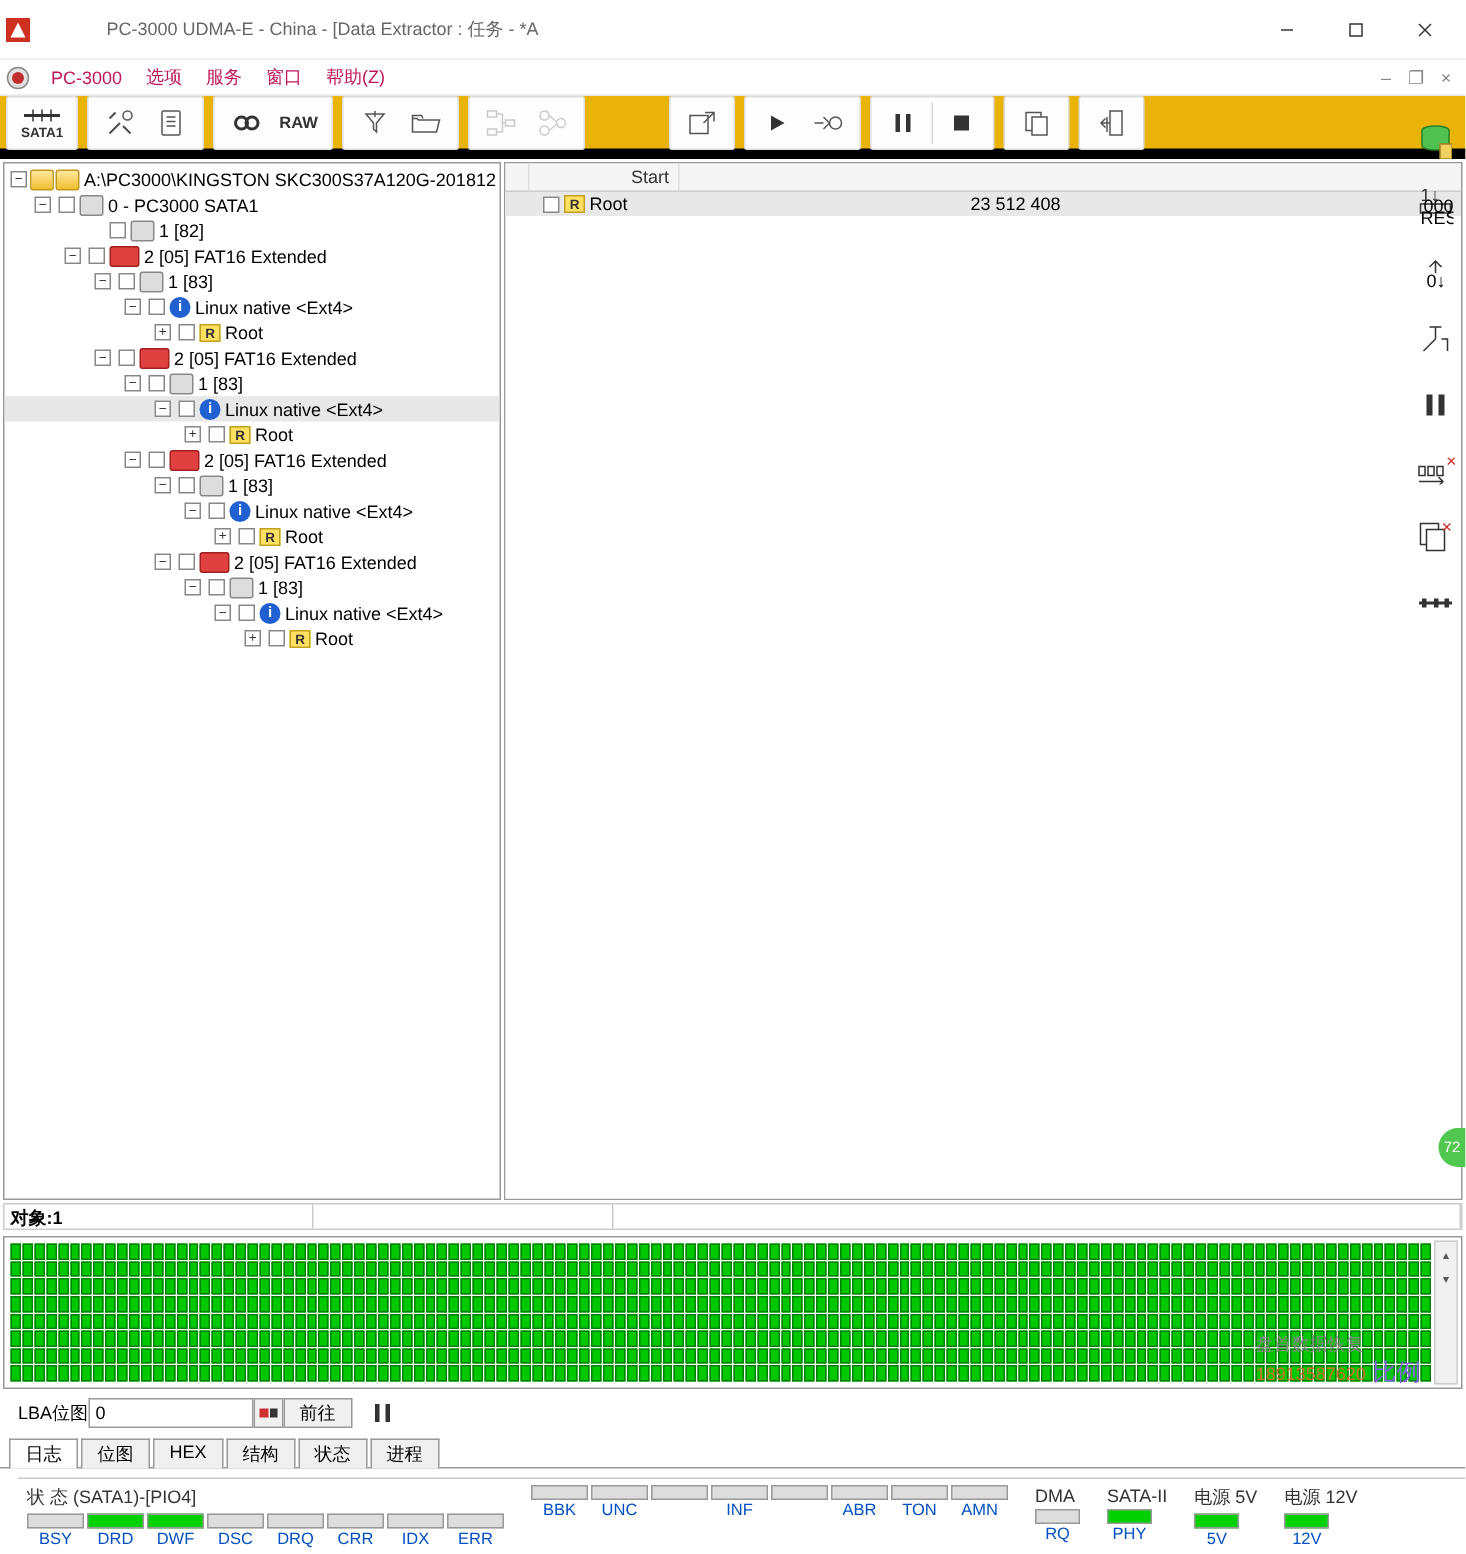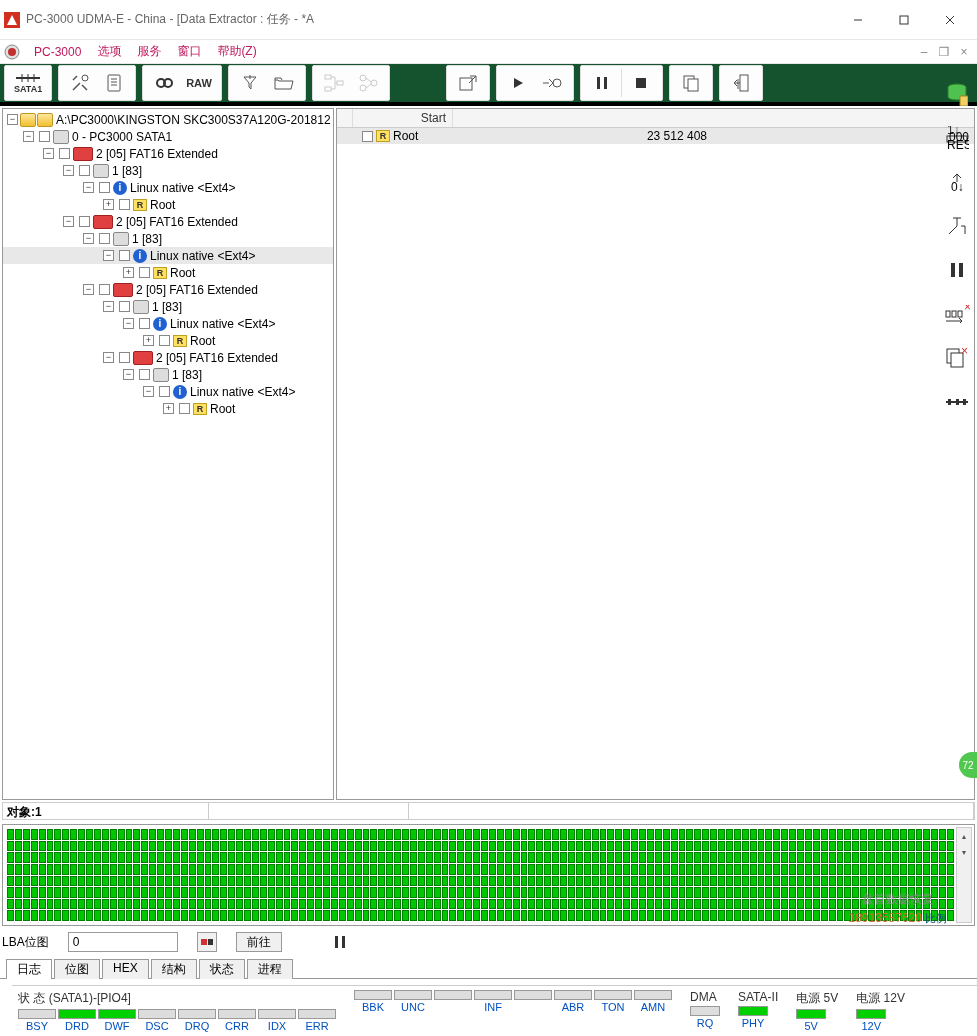--- a/index.html
+++ b/index.html
@@ -1,33 +1,33 @@
 <!DOCTYPE html>
 <html><head>
 <meta charset="utf-8">
 <style>
 * { box-sizing: border-box; margin: 0; padding: 0; font-family: "Microsoft YaHei", Tahoma, Arial, sans-serif; font-size: 12px; }
 body { background: #fff; width: 977px; height: 1036px; overflow: hidden; position: relative; }
 
 
-.titlebar { height: 40px; background: #fff; display: flex; align-items: center; padding: 16px 4px; border-bottom: 1px solid #e8e8e8; }
+.titlebar { height: 40px; background: #fff; display: flex; align-items: center; padding: 16px 4px; border-bottom: 1px solid #e8e8e8; gap: 45px; }
 .titlebar .app-icon { width: 16px; height: 16px; margin-right: 6px; }
 .titlebar .title { color: #666; flex: 1; }
 .titlebar .win-btns { display: flex; }
 .titlebar .win-btn { width: 46px; height: 28px; display: flex; align-items: center; justify-content: center; color: #555; }
 
 
 .menubar { height: 24px; background: #fff; display: flex; align-items: center; padding: 0 4px; border-bottom: 1px solid #e8e8e8; }
 .menubar .app-icon { width: 16px; height: 16px; margin-right: 6px; }
 .menubar .menu-item { padding: 2px 8px; color: #be185d; }
 .menubar .mdi-btns { margin-left: auto; display: flex; gap: 2px; }
 .menubar .mdi-btn { width: 18px; height: 14px; display:flex;align-items:center;justify-content:center;color:#888;border:1px solid transparent; }
 
 
-.toolbar-row { height: 42px; display: flex; align-items: center; padding: 2px 4px; border-bottom: 4px solid #000000; gap: 0; background: #14532d; }
+.toolbar-row { height: 42px; display: flex; align-items: center; padding: 2px 4px; border-bottom: 7px solid #000000; gap: 0; background: #eab308; }
 .tool-group { display: flex; align-items: center; padding: 0 4px; border: 1px solid #ddd; border-radius: 2px; margin-right: 6px; height: 36px; background:#fdfdfd; }
 .tool-btn { min-width: 34px; height: 32px; display: flex; align-items: center; justify-content: center; padding: 0 4px; border: 1px solid transparent; color: #333; }
 .tool-btn .lbl { font-weight: bold; font-size: 11px; }
 .tool-sep { width: 1px; height: 28px; background: #ddd; margin: 0 2px; }
 
 
 .main-area { display: flex; height: 696px; }
 .folders-pane { width: 332px; border: 1px solid #999; display: flex; flex-direction: column; margin: 2px; }
 .folders-head { background: #f0f0f0; border-bottom: 1px solid #ccc; padding: 2px 4px; color: #333; }
 .tree { flex: 1; overflow: hidden; padding: 2px 0; font-size: 12px; white-space: nowrap; }
@@ -68,25 +68,25 @@
 .status-row .cell:nth-child(3){ flex:1;}
 
 
 .map-wrap { margin: 4px 2px 2px 2px; border:1px solid #999; padding:2px; background:#fff; height:102px; position:relative;}
 .map-grid { position:absolute; left:4px; right:20px; top:4px; bottom:4px; display:grid; grid-template-columns: repeat(120, 1fr); grid-template-rows: repeat(8,1fr); gap:1px; }
 .map-cell { background:#00c800; border:1px solid #008000;}
 .map-scroll { position:absolute; right:2px; top:2px; bottom:2px; width:16px; background:#f0f0f0; border:1px solid #ccc;}
 .map-scroll .up,.map-scroll .dn{height:16px;display:flex;align-items:center;justify-content:center;font-size:8px;color:#555;}
 
 
-.lba-row { display:flex; align-items:center; padding:4px 2px; gap:19px; }
+.lba-row { display:flex; align-items:center; padding:4px 12px; gap:0; }
 .lba-row .lbl { }
 .lba-input { width:110px; height:20px; border:1px solid #999; padding:0 4px; background:#fff;}
 .lba-btn { height:20px; border:1px solid #999; background:#f0f0f0; padding:0 10px; }
-.watermark { position:absolute; right:30px; bottom:110px; color:#888; font-size:16px; text-align:center; pointer-events:none;}
+.watermark { position:absolute; right:30px; bottom:110px; color:#888; font-size:16px; text-align:left; pointer-events:none;}
 .watermark .phone{color:#d07030;font-size:16px;}
 
 
 .tab-row { display:flex; padding:2px 6px 0 6px; border-bottom:1px solid #999; gap:2px;}
 .tab { border:1px solid #999; border-bottom:none; padding:1px 10px; background:#f0f0f0; position:relative; top:1px;}
 .tab.active { background:#fff; }
 
 
 .bottom-status { display:flex; padding:4px 6px 2px 6px; gap:18px; border-top:1px solid #ccc; margin-top:6px;margin-left:12px;}
 .status-group { }
@@ -292,20 +292,26 @@
           <span class="tlabel">A:\PC3000\KINGSTON SKC300S37A120G-201812</span>
         </div>
 
       <div class="tree-row" style="padding-left:20px;">
           <span class="exp">−</span>
           <span class="chk"></span>
           <span class="ticon disk"></span>
           <span class="tlabel">0 - PC3000 SATA1</span>
         </div>
 
+      <div class="tree-row" style="padding-left:54px;">
+          <span class="exp none"></span>
+          <span class="chk"></span>
+          <span class="ticon disk"></span>
+          <span class="tlabel">1 [82]</span>
+        </div>
 
       <div class="tree-row" style="padding-left:40px;">
           <span class="exp">−</span>
           <span class="chk"></span>
           <span class="ticon ext"></span>
           <span class="tlabel">2 [05] FAT16 Extended</span>
         </div>
       <div class="tree-row" style="padding-left:60px;">
           <span class="exp">−</span>
           <span class="chk"></span>
@@ -1451,21 +1457,21 @@
     </div>
   <div class="map-scroll">
       <div class="up">▴</div>
       <div style="flex:1"></div>
       <div class="dn">▾</div>
     </div>
 </div>
 
 <div class="watermark">
   <div>盘首数据恢复</div>
-  <div class="phone"><span>18913587620</span><span style="color:#0c4a6e;font-size:11px;">&nbsp;比例</span></div>
+  <div class="phone"><span>18913587620</span><span style="color:#8b5cf6;font-size:16px;">&nbsp;比例</span></div>
 </div>
 
 <div class="lba-row">
   <span class="lbl">LBA位图</span>
   <input class="lba-input" value="0" style="">
   <span style="border:1px solid #999;width:20px;height:20px;display:flex;align-items:center;justify-content:center;background:#f0f0f0;">
     <svg width="14" height="14">
         <rect x="1" y="4" width="6" height="6" fill="#d03030"></rect>
         <rect x="8" y="4" width="5" height="6" fill="#333"></rect>
       </svg>

